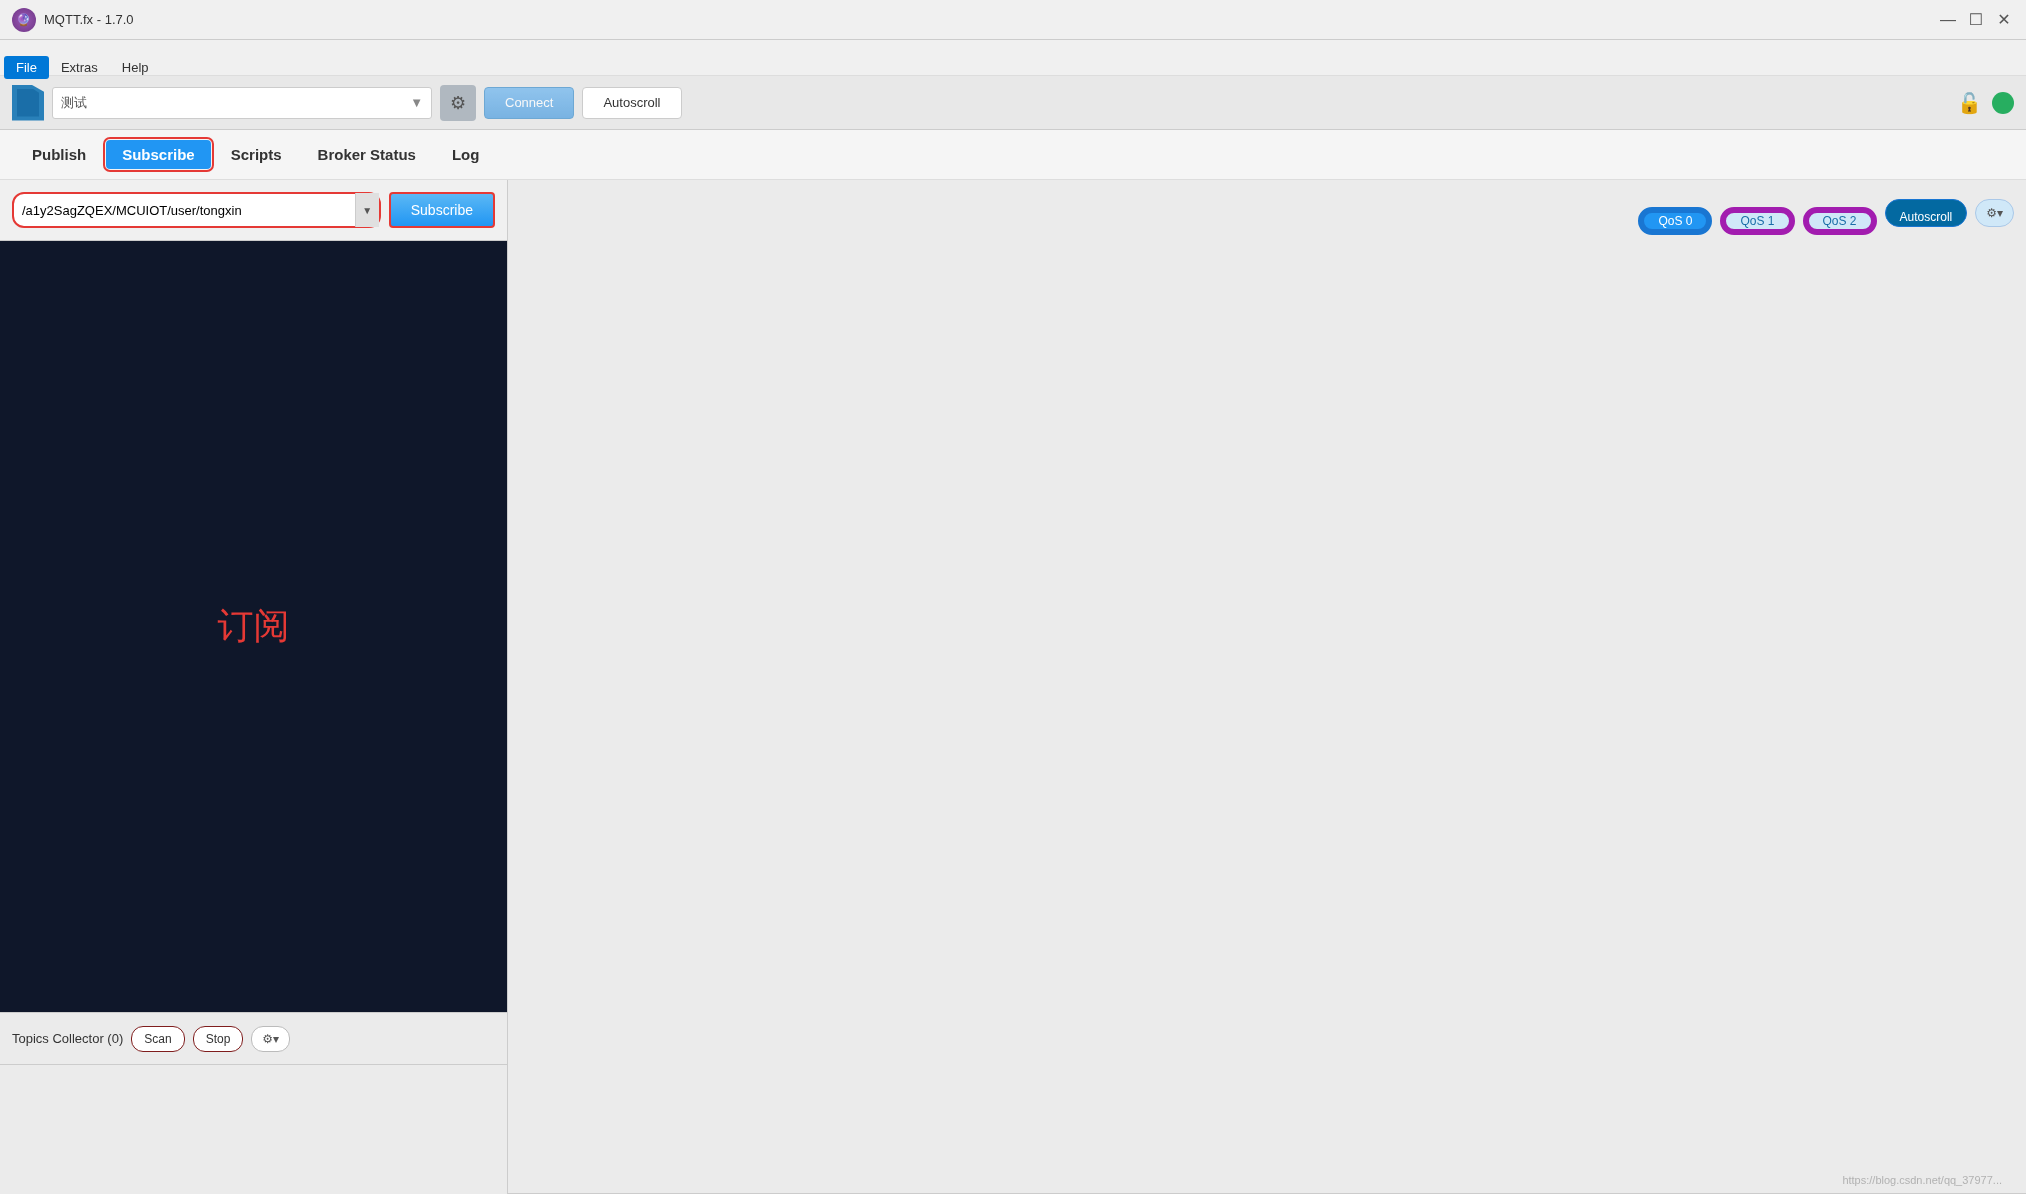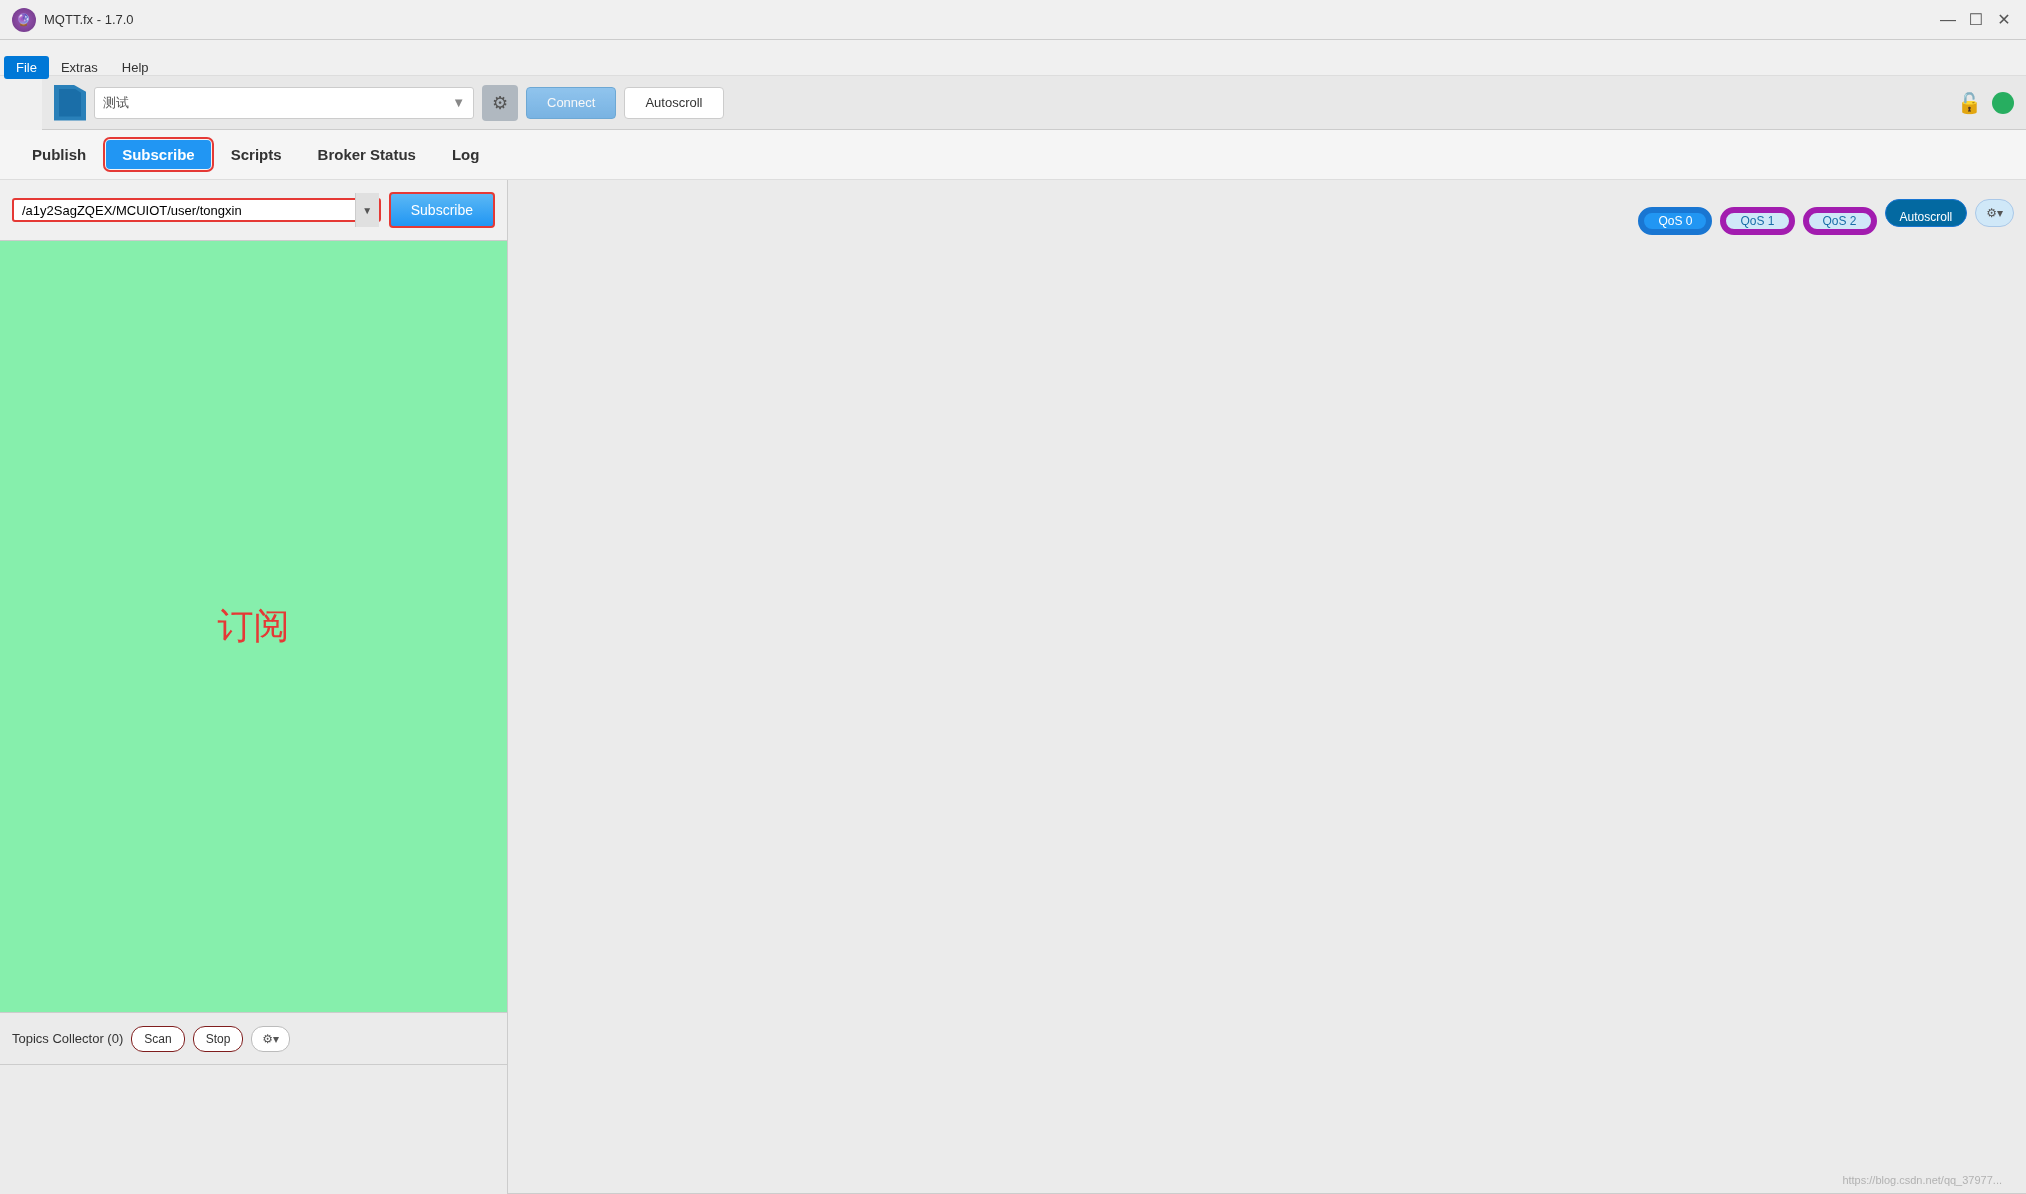--- a/index.html
+++ b/index.html
@@ -25,21 +25,20 @@
     .menu-item {
       padding: 4px 12px; cursor: pointer; border-radius: 3px; font-size: 13px; color: #333; margin-top: 20px;
     }
     .menu-item.active { background: #0078d7; color: white; border-radius: 3px; }
 
     
     .toolbar {
       display: flex; align-items: center; background: #e8e8e8;
       height: 54px; padding: 0 12px; gap: 8px;
       border-bottom: 1px solid #ccc;
-      margin-left: 42px;
     }
     .profile-icon { width: 32px; height: 36px; background: #2980b9; clip-path: polygon(0 0, 60% 0, 100% 20%, 100% 100%, 0 100%); display: flex; align-items: center; justify-content: center; cursor: pointer; }
     .profile-icon-inner { width: 22px; height: 28px; background: #1a6ea8; clip-path: polygon(0 0, 70% 0, 100% 15%, 100% 100%, 0 100%); }
     .connection-select {
       width: 380px; height: 32px; border: 1px solid #ccc; background: #fff;
       border-radius: 3px; padding: 0 8px; font-size: 13px; color: #555;
       display: flex; align-items: center; justify-content: space-between; cursor: pointer;
     }
     .gear-btn {
       width: 36px; height: 36px; background: #b0b8c0; border: none; border-radius: 4px;
@@ -79,43 +78,43 @@
     
     .left-panel { width: 508px; display: flex; flex-direction: column; border-right: 1px solid #ccc; }
 
     
     .subscribe-input-area {
       padding: 12px; display: flex; align-items: center; gap: 8px;
       background: #f0f0f0; border-bottom: 1px solid #ccc;
     }
     .topic-input-wrapper {
       display: flex; align-items: center;
-      border: 2px solid #e53935; border-radius: 3px; background: white;
-      flex: 1; height: 24px;
+      border: 2px solid #e53935; border-radius: 12px; background: white;
+      flex: 1; height: 36px;
     }
     .topic-input {
       flex: 1; border: none; outline: none; padding: 0 8px; font-size: 13px;
       background: transparent;
     }
     .topic-dropdown-btn {
       width: 24px; height: 34px; background: #e0e0e0; border: none;
       border-left: 1px solid #ccc; cursor: pointer; display: flex;
       align-items: center; justify-content: center; font-size: 10px; color: #555;
     }
     .subscribe-action-btn {
       height: 36px; padding: 0 20px;
       background: linear-gradient(to bottom, #5bb8f5, #2196F3);
       border: 2px solid #e53935; border-radius: 4px; color: white;
       cursor: pointer; font-size: 14px; font-weight: 500;
     }
 
     
     .left-panel-body {
       flex: 1; display: flex; align-items: center; justify-content: center;
-      background: #86efac;
+      background: #0f172a;
     }
     .subscribe-placeholder-text { color: #e53935; font-size: 36px; font-weight: 300; }
 
     
     .topics-collector {
       height: 52px; display: flex; align-items: center; padding: 0 12px;
       background: #ebebeb; border-top: 1px solid #ccc; gap: 8px;
     }
     .collector-label { font-size: 13px; color: #333; font-weight: 500; }
     .scan-btn, .stop-btn {

